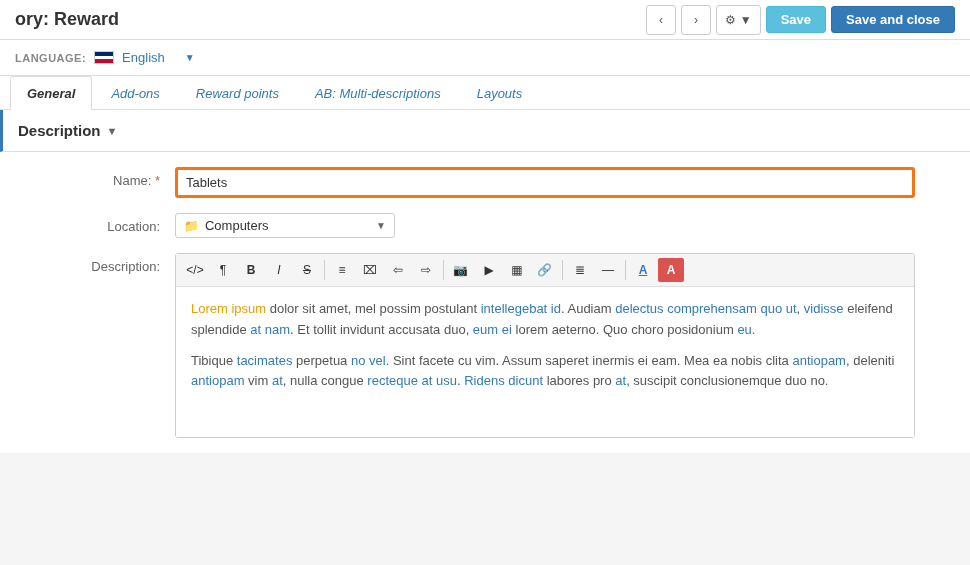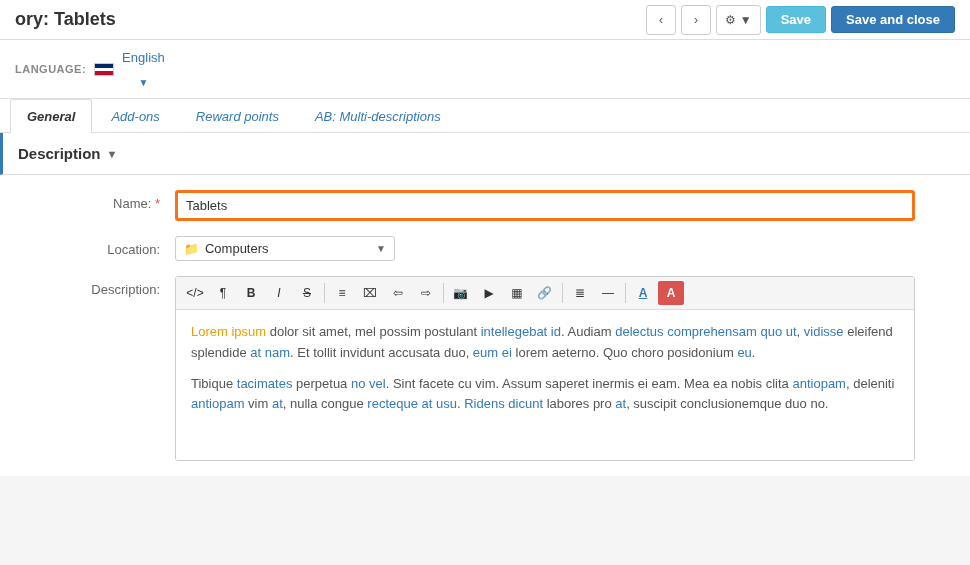--- a/index.html
+++ b/index.html
@@ -91,25 +91,24 @@
       width: 20px;
       height: 13px;
       background: linear-gradient(to bottom, #002868 33%, #fff 33%, #fff 66%, #BF0A30 66%);
       border: 1px solid #ccc;
       display: inline-block;
       vertical-align: middle;
     }
     .lang-select {
       display: flex;
       align-items: center;
-      gap: 12px;
+      gap: 20px;
       cursor: pointer;
       color: #337ab7;
       font-size: 13px;
-      flex-direction: column;
     }
     .lang-select .arrow { font-size: 10px; }
 
     
     .tabs {
       display: flex;
       background: #fff;
       border-bottom: 1px solid #ddd;
       padding: 0 10px;
       gap: 2px;
@@ -267,21 +266,21 @@
     .editor-content p {
       margin-bottom: 10px;
     }
     .text-link { color: #337ab7; }
     .text-orange { color: #e8a000; }
   </style>
 </head>
 <body>
 
 <div class="header">
-  <span class="header-title">ory: Tablets</span>
+  <span class="header-title">ory: Reward</span>
   <div class="header-actions">
     <button class="nav-btn" title="Previous">‹</button>
     <button class="nav-btn" title="Next">›</button>
     <button class="gear-btn">
       <span>⚙</span>
       <span>▼</span>
     </button>
     <button class="btn-save">Save</button>
     <button class="btn-save-close">Save and close</button>
   </div>
@@ -294,20 +293,21 @@
     <span>English</span>
     <span class="arrow">▼</span>
   </span>
 </div>
 
 <div class="tabs">
   <span class="tab active">General</span>
   <span class="tab">Add-ons</span>
   <span class="tab">Reward points</span>
   <span class="tab">AB: Multi-descriptions</span>
+  <span class="tab">Layouts</span>
 </div>
 
 <div class="main">
 
   <div class="section-header">
     <span class="section-title">Description</span>
     <span class="section-arrow">▼</span>
   </div>
 
   <div class="form-section">

